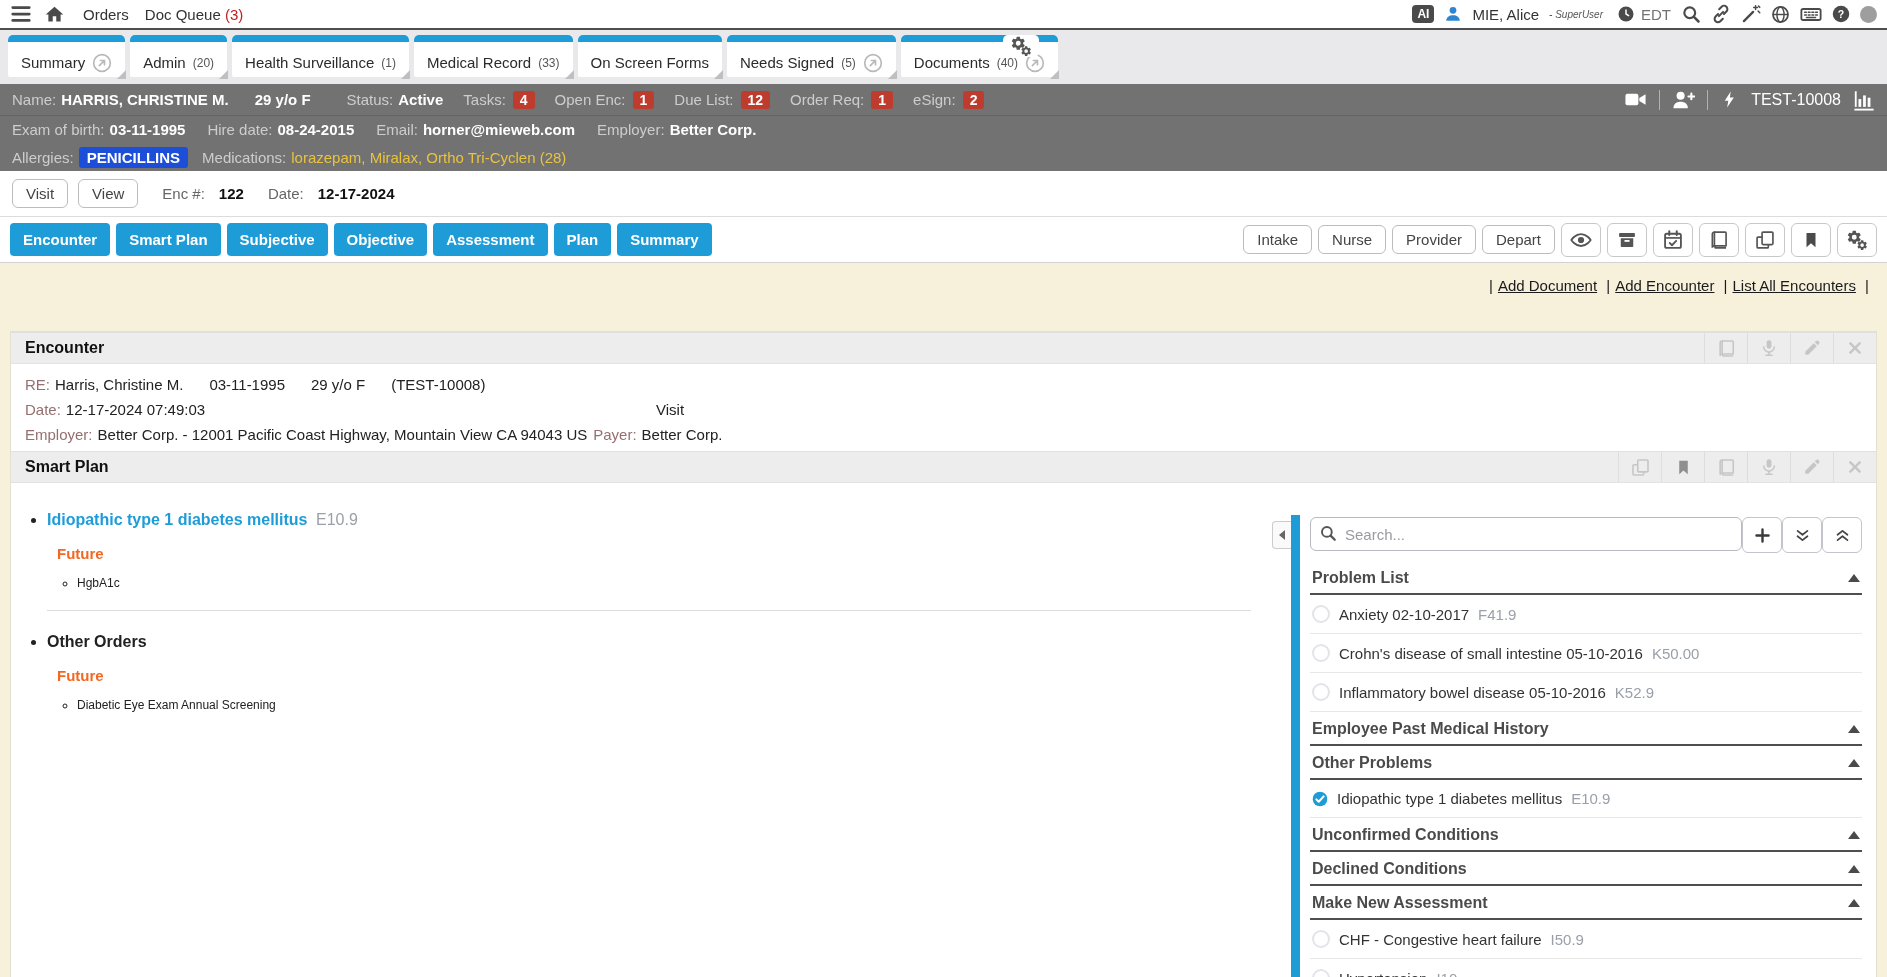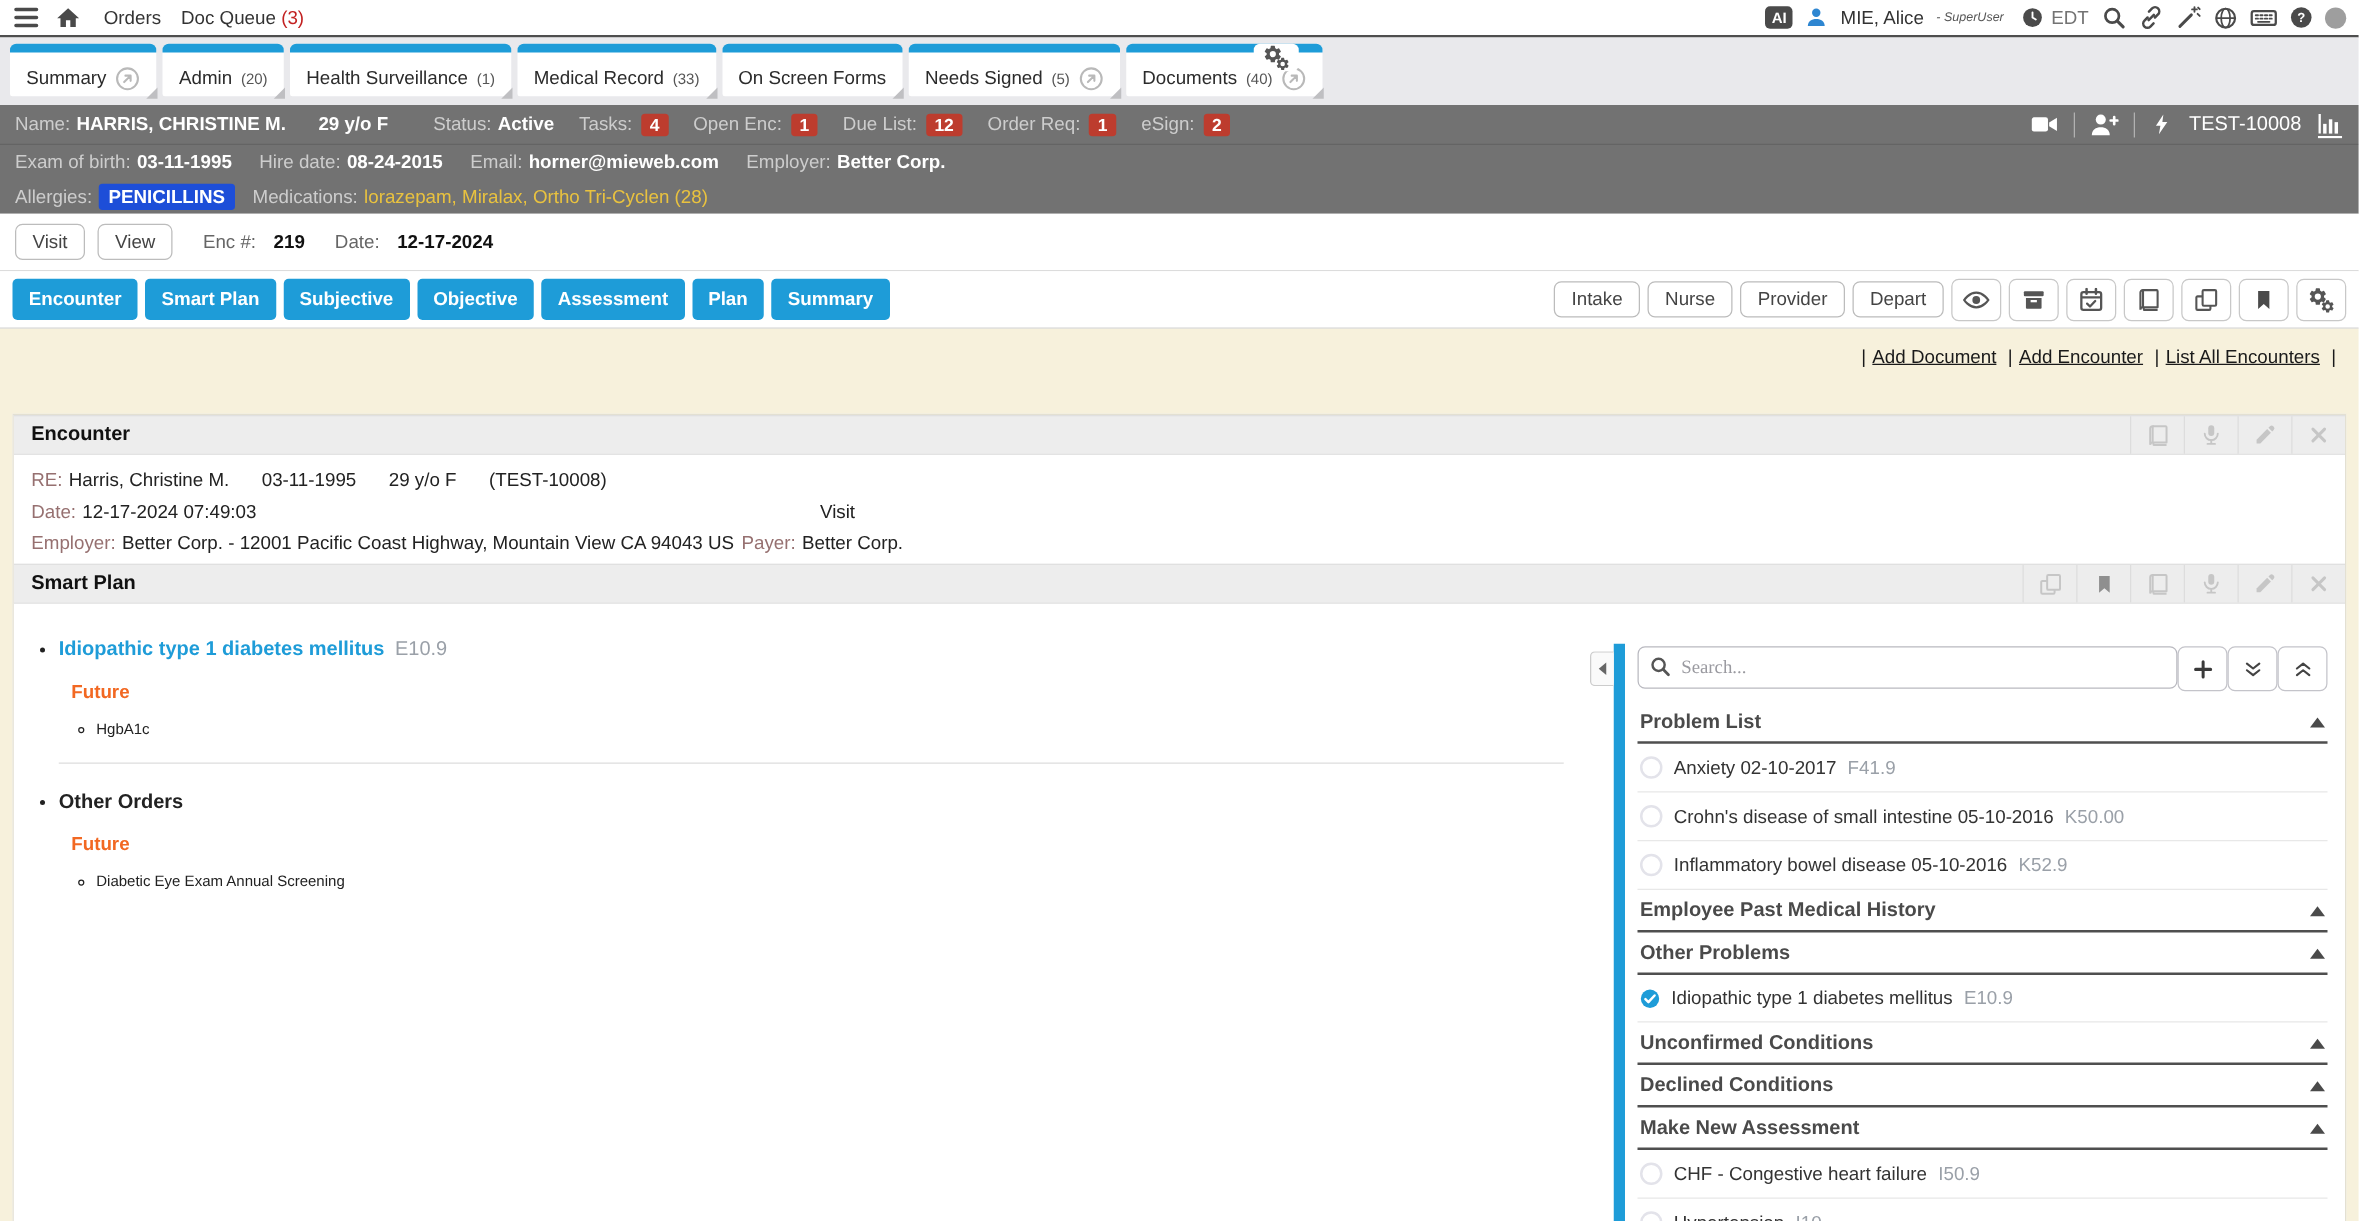--- a/index.html
+++ b/index.html
@@ -90,21 +90,21 @@
   .sp-status{color:#f26822;font-weight:bold;font-size:15px;margin:16px 0 0 10px;}
   .sp-orders{margin:14px 0 0 0;padding-left:30px;}
   .sp-orders li{font-size:12px;color:#222;margin-top:4px;}
 
   
   .sp-right{width:585px;margin-top:32px;display:flex;position:relative;align-self:stretch;}
   .collapse-tab{position:absolute;left:-19px;top:6px;width:18px;height:26px;background:#fafafa;border:1px solid #ccc;border-right:none;border-radius:4px 0 0 4px;display:flex;align-items:center;justify-content:center;cursor:pointer;}
   .tri-left{width:0;height:0;border-top:5px solid transparent;border-bottom:5px solid transparent;border-right:6px solid #666;}
   .bluebar{width:9px;background:#1e9cd8;}
   .panel{flex:1;padding:2px 14px 0 10px;min-width:0;}
-  .search-row{display:flex;gap:0;margin-bottom:8px;font-family:Liberation Serif, serif;}
+  .search-row{display:flex;gap:0;margin-bottom:8px;}
   .search-wrap{flex:1;position:relative;}
   .search-wrap input{width:100%;height:34px;box-sizing:border-box;border:1px solid #b9b9c0;border-radius:6px;padding:0 8px 0 34px;font-size:15px;font-family:inherit;color:#333;}
   .search-wrap input::placeholder{color:#9a9aa0;}
   .search-ic{position:absolute;left:9px;top:7px;color:#555;}
   .sqbtn{width:38px;height:34px;background:#fff;border:1px solid #c4c4ca;border-radius:6px;display:flex;align-items:center;justify-content:center;color:#444;cursor:pointer;flex:none;}
   .pp-header{display:flex;align-items:center;padding:8px 2px 6px;border-bottom:2px solid #4f4f4f;cursor:pointer;}
   .pp-header span.t{font-size:16px;font-weight:bold;color:#4a4a4a;}
   .tri-up{margin-left:auto;width:0;height:0;border-left:6px solid transparent;border-right:6px solid transparent;border-bottom:8px solid #4a4a4a;}
   .pp-item{display:flex;align-items:center;gap:9px;padding:10px 2px;border-bottom:1px solid #e8e8e8;font-size:15px;cursor:pointer;}
   .radio{width:14px;height:14px;border:2px solid #e3e3ea;border-radius:50%;flex:none;background:#fff;}
@@ -453,21 +453,21 @@
       <span class="allergy-badge">PENICILLINS</span>
       <span class="blabel">Medications:</span>
       <span class="bval meds" style="font-weight:normal">lorazepam, Miralax, Ortho Tri-Cyclen (28)</span>
     </div>
   </div>
 
   <div class="visitbar">
     <button class="wbtn">Visit</button>
     <button class="wbtn">View</button>
     <span class="vlabel">Enc #:</span>
-    <span class="vval">219</span>
+    <span class="vval">122</span>
     <span class="vlabel">Date:</span>
     <span class="vval">12-17-2024</span>
   </div>
 
   <div class="navbar">
     <span style="display:flex;gap:6px;">
 
     <button class="bluebtn">Encounter</button>
         <button class="bluebtn">Smart Plan</button>
         <button class="bluebtn">Subjective</button>

